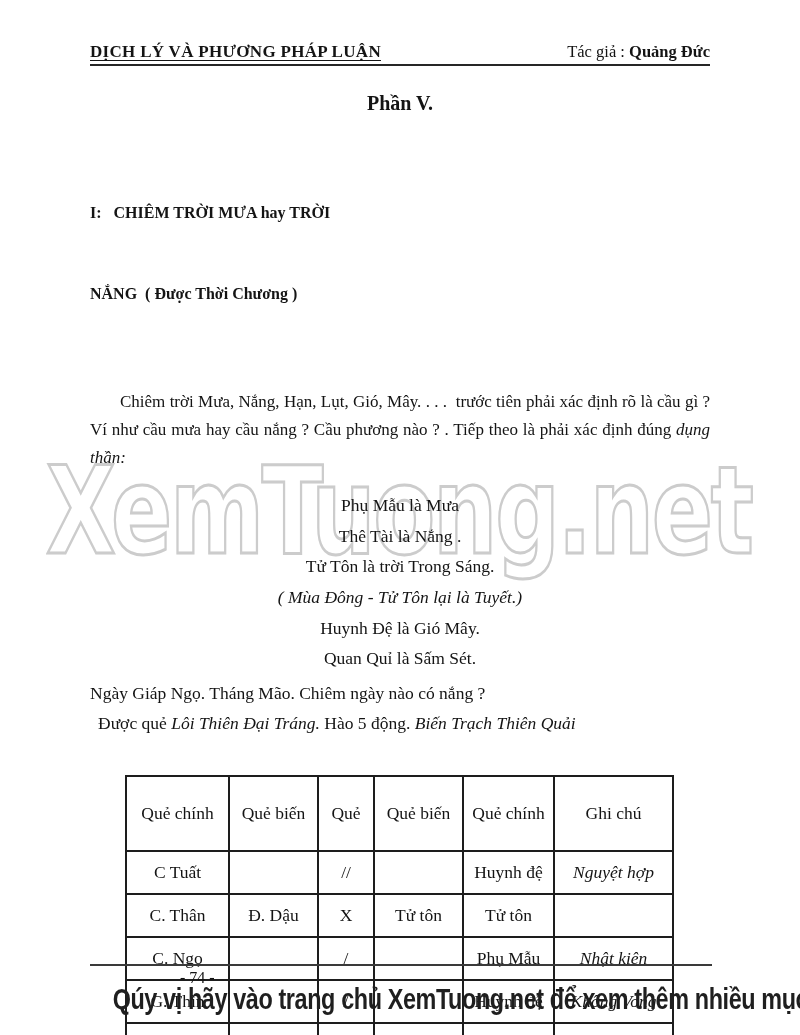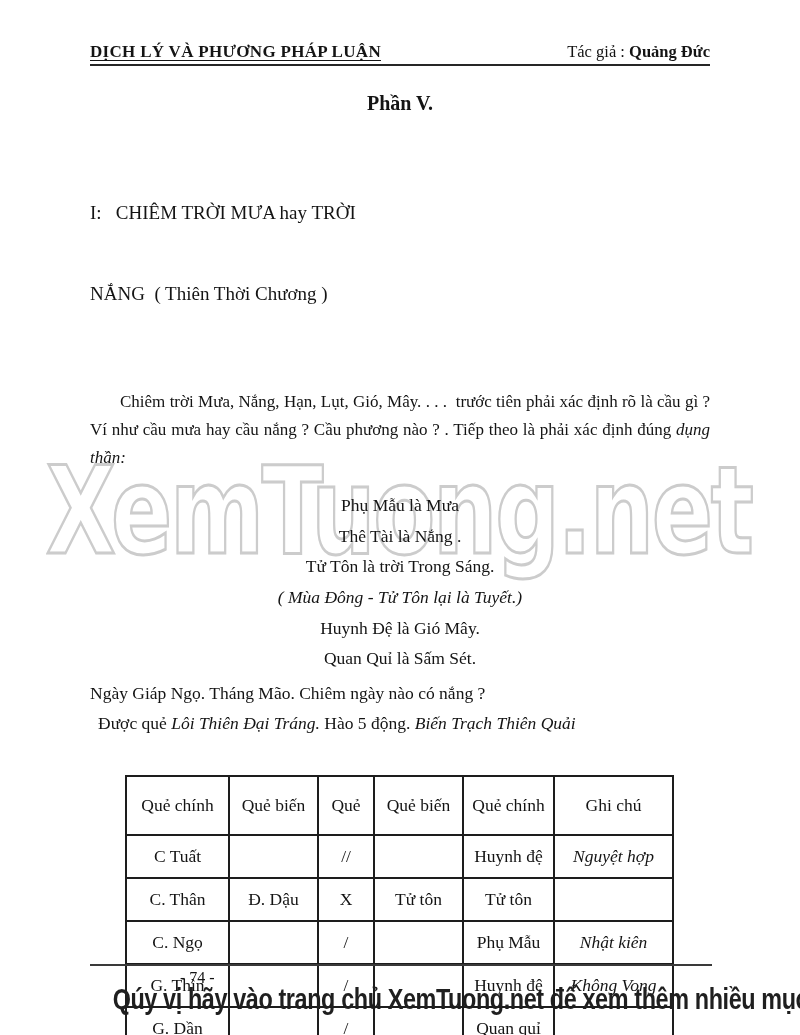--- a/index.html
+++ b/index.html
@@ -20,21 +20,21 @@
   .content { position:relative; z-index:1; padding:0 90px; }
   .header {
     display:flex; justify-content:space-between; align-items:baseline;
     margin-top:42px; padding-bottom:2px; border-bottom:2px solid #262626;
     font-size:17px;
   }
   .htitle { font-weight:bold; letter-spacing:0.3px; text-decoration:underline; text-underline-offset:3px; }
   .hauthor { font-size:16.5px; }
   .hauthor b { font-weight:bold; }
   .part-title { text-align:center; font-weight:bold; font-size:20px; margin-top:26px; }
-  .section-heading { margin-top:30px; font-weight:normal; font-size:19px; line-height:27px; white-space:pre; }
+  .section-heading { margin-top:30px; font-weight:bold; font-size:16px; line-height:27px; white-space:pre; }
   .intro {
     margin:27px 0 18px; font-size:17px; line-height:28px;
     text-align:justify; text-indent:30px; white-space:pre-wrap;
   }
   .intro i { font-style:italic; }
   .dung-than { margin-top:9px; }
   .dline { text-align:center; font-size:17.5px; line-height:30.7px; height:30.7px; }
   .dline.it { font-style:italic; }
   .example { margin-top:4px; font-size:17.5px; }
   .ex-label { margin-left:5px; line-height:31px; }
@@ -44,21 +44,21 @@
   
   table.result {
     border-collapse:collapse; table-layout:fixed;
     margin:37px 0 0 35px; width:547px; font-size:17.5px;
   }
   table.result th, table.result td {
     border:2px solid #1d1d1d; height:41px; padding:0 10px;
     font-weight:normal; text-align:center; vertical-align:middle;
     overflow:hidden; white-space:nowrap;
   }
-  table.result th { text-align:center; padding:8px 4px; }
+  table.result th { text-align:center; padding:16px 4px; }
   table.result td.center { text-align:center; }
   table.result td.gi { font-style:italic; }
   
   .footer-rule { position:absolute; left:90px; width:622px; top:964px; height:2px; background:#3a3a3a; z-index:1; }
   .page-number { position:absolute; left:180px; top:969px; font-size:16px; z-index:1; }
   .banner { position:absolute; left:0; right:0; top:982px; text-align:center; z-index:1; }
   .banner span {
     display:inline-block; font-family:"Liberation Sans", sans-serif;
     font-weight:bold; font-size:30px; letter-spacing:-0.5px; color:#1f1f1f;
     transform:scaleX(0.78); transform-origin:center; white-space:nowrap;
@@ -75,21 +75,21 @@
 
     <div class="header">
       <span class="htitle">DỊCH LÝ VÀ PHƯƠNG PHÁP LUẬN</span>
       <span class="hauthor"><span>Tác giả :</span> <b>Quảng Đức</b></span>
     </div>
 
     <div class="part-title">Phần V.</div>
 
     <div class="section-heading">
       <div>I:   CHIÊM TRỜI MƯA hay TRỜI</div>
-      <div>NẮNG  ( Thiên Thời Chương )</div>
+      <div>NẮNG  ( Được Thời Chương )</div>
     </div>
 
     <p class="intro"><span>Chiêm trời Mưa, Nắng, Hạn, Lụt, Gió, Mây. . . .  trước tiên phải xác định rõ là cầu gì ? Ví như cầu mưa hay cầu nắng ? Cầu phương nào ? . Tiếp theo là phải xác định đúng </span><i>dụng thần:</i></p>
 
     <div class="dung-than">
         <div class="dline">Phụ Mẫu là  Mưa</div>
         <div class="dline">Thê Tài là Nắng .</div>
         <div class="dline">Tử Tôn là trời Trong Sáng.</div>
         <div class="dline it">( Mùa Đông - Tử Tôn lại là Tuyết.)</div>
         <div class="dline">Huynh Đệ là Gió Mây.</div>

